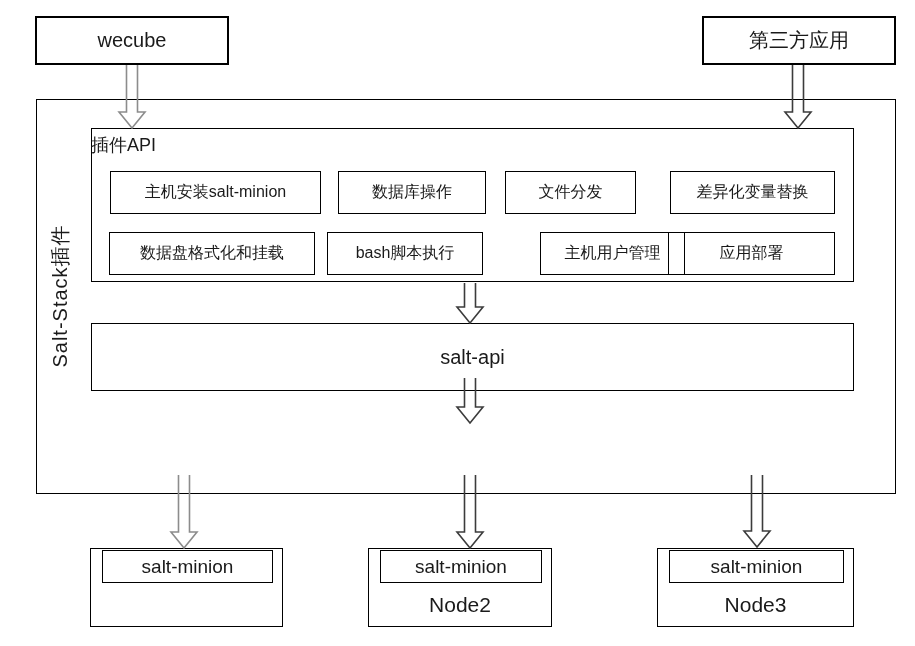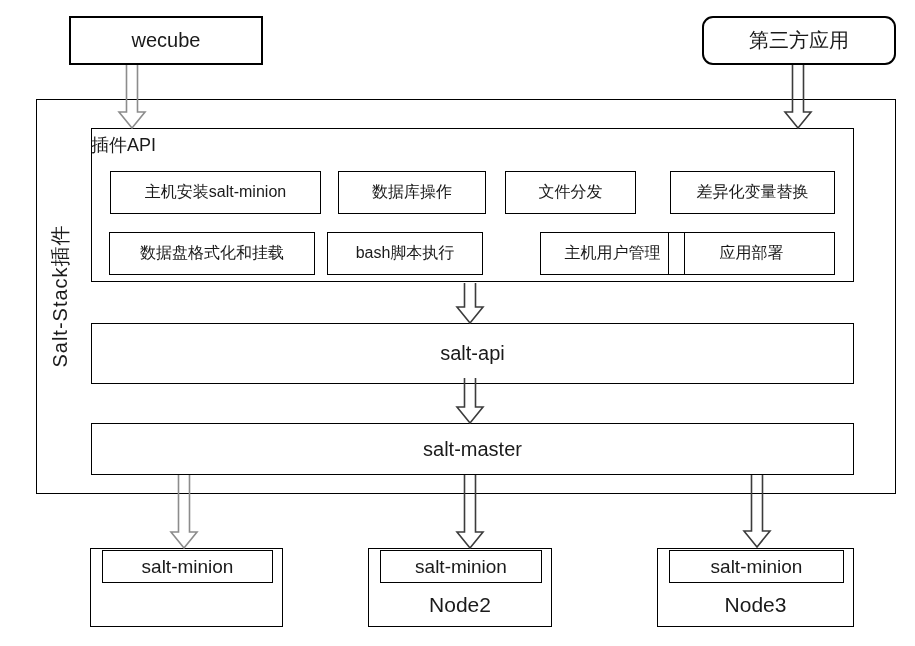--- a/index.html
+++ b/index.html
@@ -13,22 +13,22 @@
   .stage{
     position:relative;width:915px;height:646px;background:var(--background);
     font-family:"Liberation Sans","DejaVu Sans",sans-serif;color:var(--text);
     overflow:hidden;
   }
   .box{
     position:absolute;box-sizing:border-box;border:2px solid var(--box-border);
     display:flex;align-items:center;justify-content:center;background:transparent;
   }
   
-  .wecube{left:35px;top:16px;width:194px;height:49px;font-size:20px;margin-left:34px;}
-  .third-party{left:702px;top:16px;width:194px;height:49px;font-size:20px;border-radius:11px;}
+  .wecube{left:35px;top:16px;width:194px;height:49px;font-size:20px;}
+  .third-party{left:702px;top:16px;width:194px;height:49px;font-size:20px;}
   
   .container{left:36px;top:99px;width:860px;height:395px;border-width:1.5px;}
   .vlabel{
     position:absolute;left:60px;top:296px;transform:translate(-50%,-50%) rotate(-90deg);
     white-space:nowrap;font-size:20px;letter-spacing:1px;
   }
   
   .api-box{left:91px;top:128px;width:763px;height:154px;border-width:1.5px;}
   .api-title{position:absolute;left:91px;top:133px;width:763px;text-align:left;font-size:18px;}
   .plugin{
@@ -38,21 +38,21 @@
   }
   .pb1{left:110px;top:171px;width:211px;}
   .pb2{left:338px;top:171px;width:148px;text-align:right;}
   .pb3{left:505px;top:171px;width:131px;}
   .pb4{left:670px;top:171px;width:165px;}
   .pb5{left:109px;top:232px;width:206px;}
   .pb6{left:327px;top:232px;width:156px;}
   .pb7{left:495px;top:232px;width:145px;margin-left:45px;}
   .pb8{left:668px;top:232px;width:167px;}
   
-  .salt-api{left:91px;top:323px;width:763px;height:61px;font-size:20px;border-width:1.5px;}
+  .salt-api{left:91px;top:323px;width:763px;height:68px;font-size:20px;border-width:1.5px;}
   .salt-master{left:91px;top:423px;width:763px;height:52px;font-size:20px;border-width:1.5px;}
   
   .node{position:absolute;box-sizing:border-box;border:1.5px solid var(--box-border);height:79px;top:548px;}
   .node1{left:90px;width:193px;}
   .node2{left:368px;width:184px;}
   .node3{left:657px;width:197px;}
   .agent{
     position:absolute;left:11px;right:9px;top:1px;height:33px;box-sizing:border-box;
     border:1.3px solid var(--box-border);display:flex;align-items:center;justify-content:center;
     font-size:19px;
@@ -106,23 +106,20 @@
   <div class="plugin pb7">
     <span>主机用户管理</span>
   </div>
   <div class="plugin pb8">
     <span>应用部署</span>
   </div>
 
   <div class="box salt-api">
     <span>salt-api</span>
   </div>
-  <div class="box salt-master">
-    <span>salt-master</span>
-  </div>
 
   <div class="node node1">
     <div class="agent">
       <span>salt-minion</span>
     </div>
   </div>
   <div class="node node2">
     <div class="agent">
       <span>salt-minion</span>
     </div>

